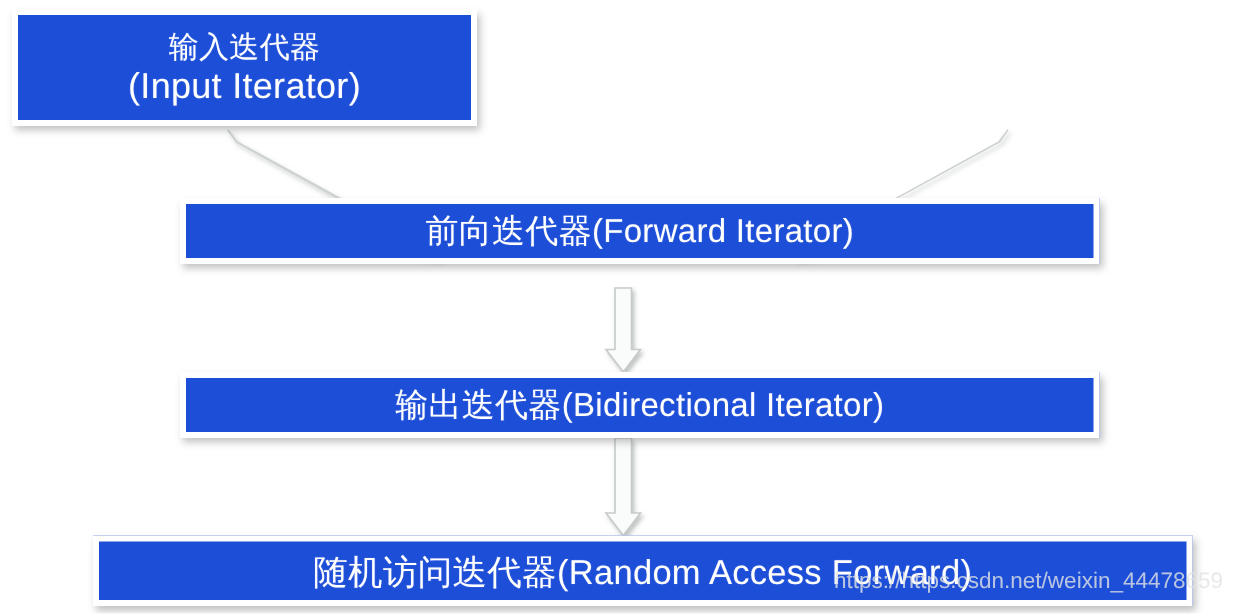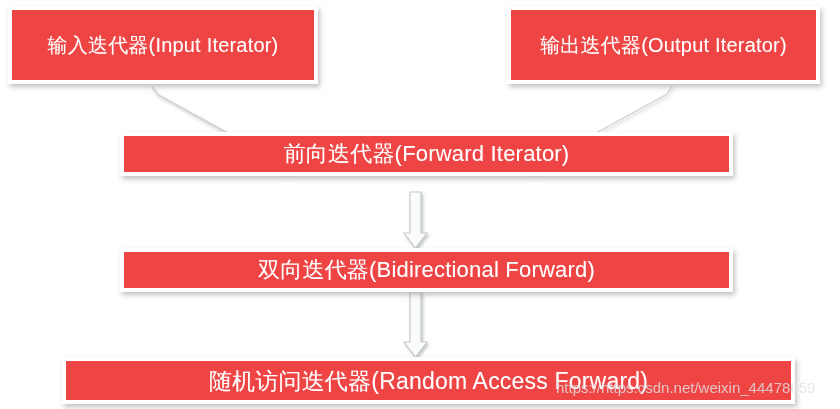--- a/index.html
+++ b/index.html
@@ -17,43 +17,44 @@
     position: relative;
     width: 840px;
     height: 409px;
     background: #ffffff;
   }
 
   
   .node {
     position: absolute;
     box-sizing: border-box;
-    background: #ef4444;
+    background: #1d4ed8;
     border: 4px solid #ffffff;
     box-shadow: 2px 3px 5px rgba(120,120,120,0.45);
     display: flex;
+    flex-direction: column;
     align-items: center;
     justify-content: center;
     color: #ffffff;
     text-align: center;
     z-index: 3;
   }
   .node .line1,
   .node .line2,
   .node .single {
     display: block;
     white-space: nowrap;
     font-weight: 300;
     letter-spacing: 0.2px;
     text-shadow: 0 0 1px rgba(255,255,255,0.25);
   }
 
   
   .node.top .line1 { font-size: 20px; line-height: 26px; }
-  .node.top .line2 { font-size: 20px; line-height: 26px; }
+  .node.top .line2 { font-size: 24px; line-height: 26px; }
 
   
   .node.bar .single { font-size: 22px; line-height: 26px; }
   .node.bar.wide .single { font-size: 23px; line-height: 28px; }
 
   
   #node-input  { left: 8px;   top: 6px;   width: 310px; height: 78px; }
   #node-output { left: 507px; top: 6px;   width: 313px; height: 78px; }
   #node-forward { left: 120px; top: 132px; width: 613px; height: 44px; }
   #node-bidirectional { left: 120px; top: 248px; width: 613px; height: 44px; }
@@ -109,31 +110,27 @@
     <g filter="url(#arrShadow)">
       <polygon points="410,292 421,292 421,342 427,342 415.5,357 404,342 410,342" fill="#fafbfb" stroke="#c7cbcb" stroke-width="1.1"></polygon>
     </g>
   </svg>
 
   <div class="node top" id="node-input">
     <span class="line1">输入迭代器</span>
     <span class="line2">(Input Iterator)</span>
   </div>
 
-  <div class="node top" id="node-output">
-    <span class="line1">输出迭代器</span>
-    <span class="line2">(Output Iterator)</span>
-  </div>
 
   <div class="node bar" id="node-forward">
     <span class="single">前向迭代器(Forward Iterator)</span>
   </div>
 
   <div class="node bar" id="node-bidirectional">
-    <span class="single">双向迭代器(Bidirectional Forward)</span>
+    <span class="single">输出迭代器(Bidirectional Iterator)</span>
   </div>
 
   <div class="node bar wide" id="node-random">
     <span class="single">随机访问迭代器(Random Access Forward)</span>
   </div>
 
   <div id="watermark">https://https.csdn.net/weixin_44478659</div>
 
 </div>
 

